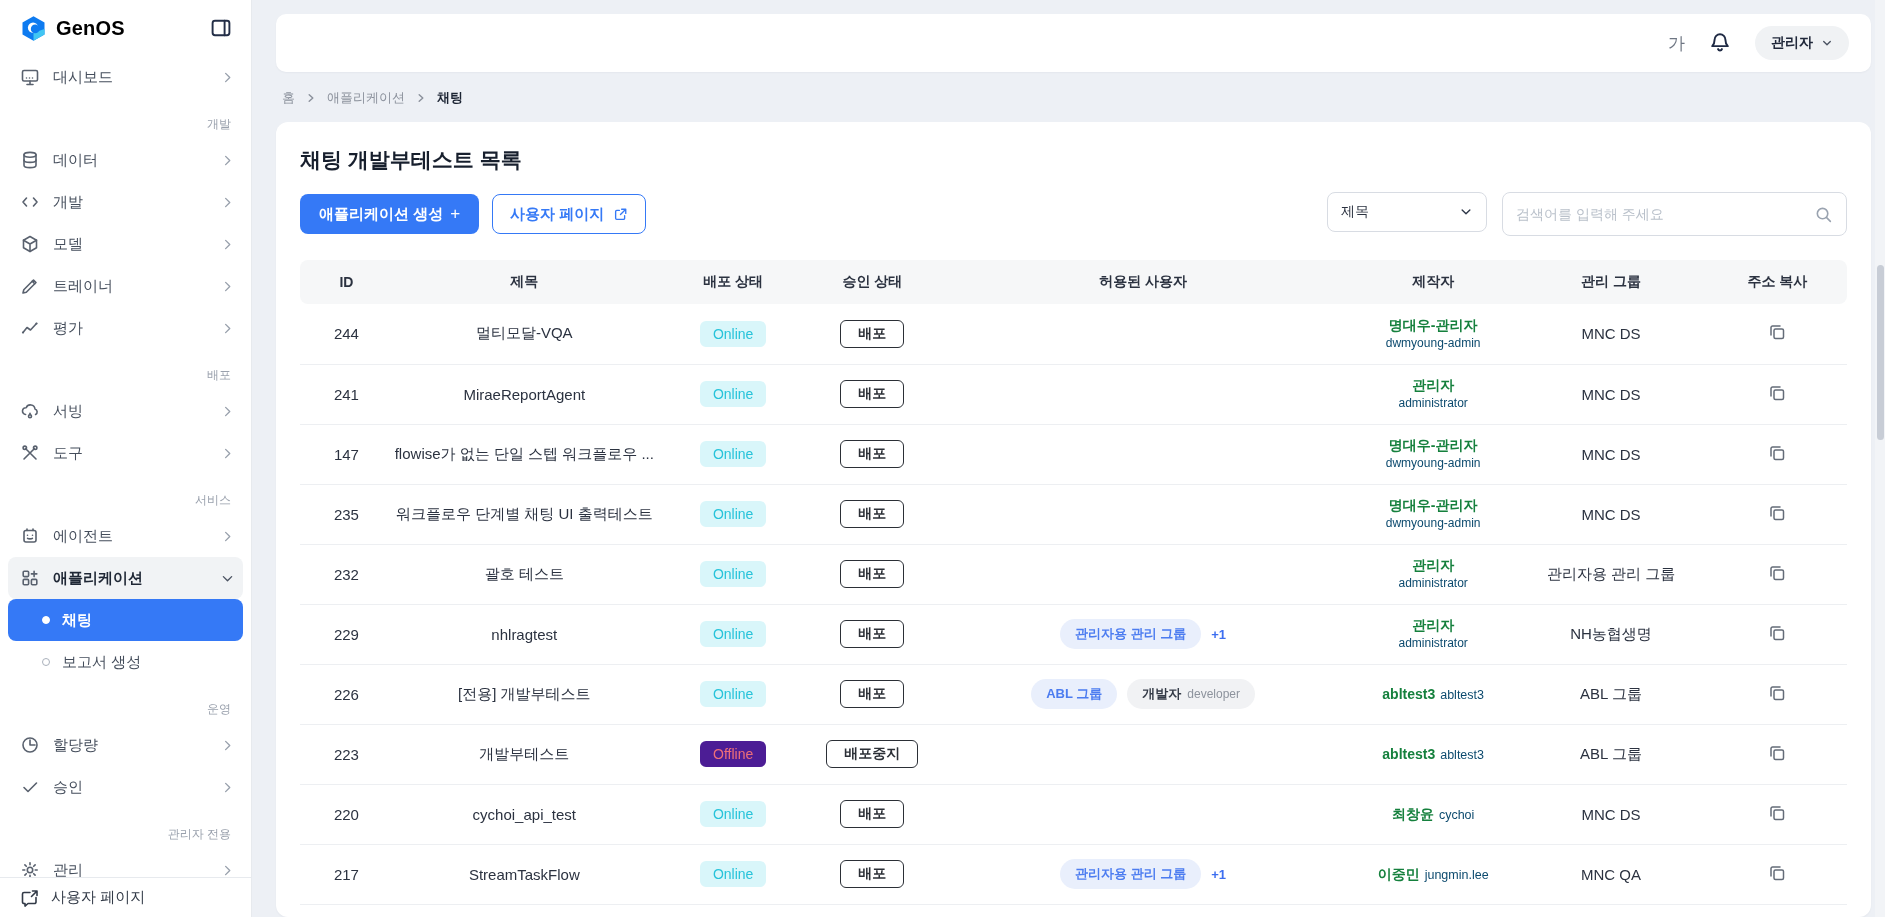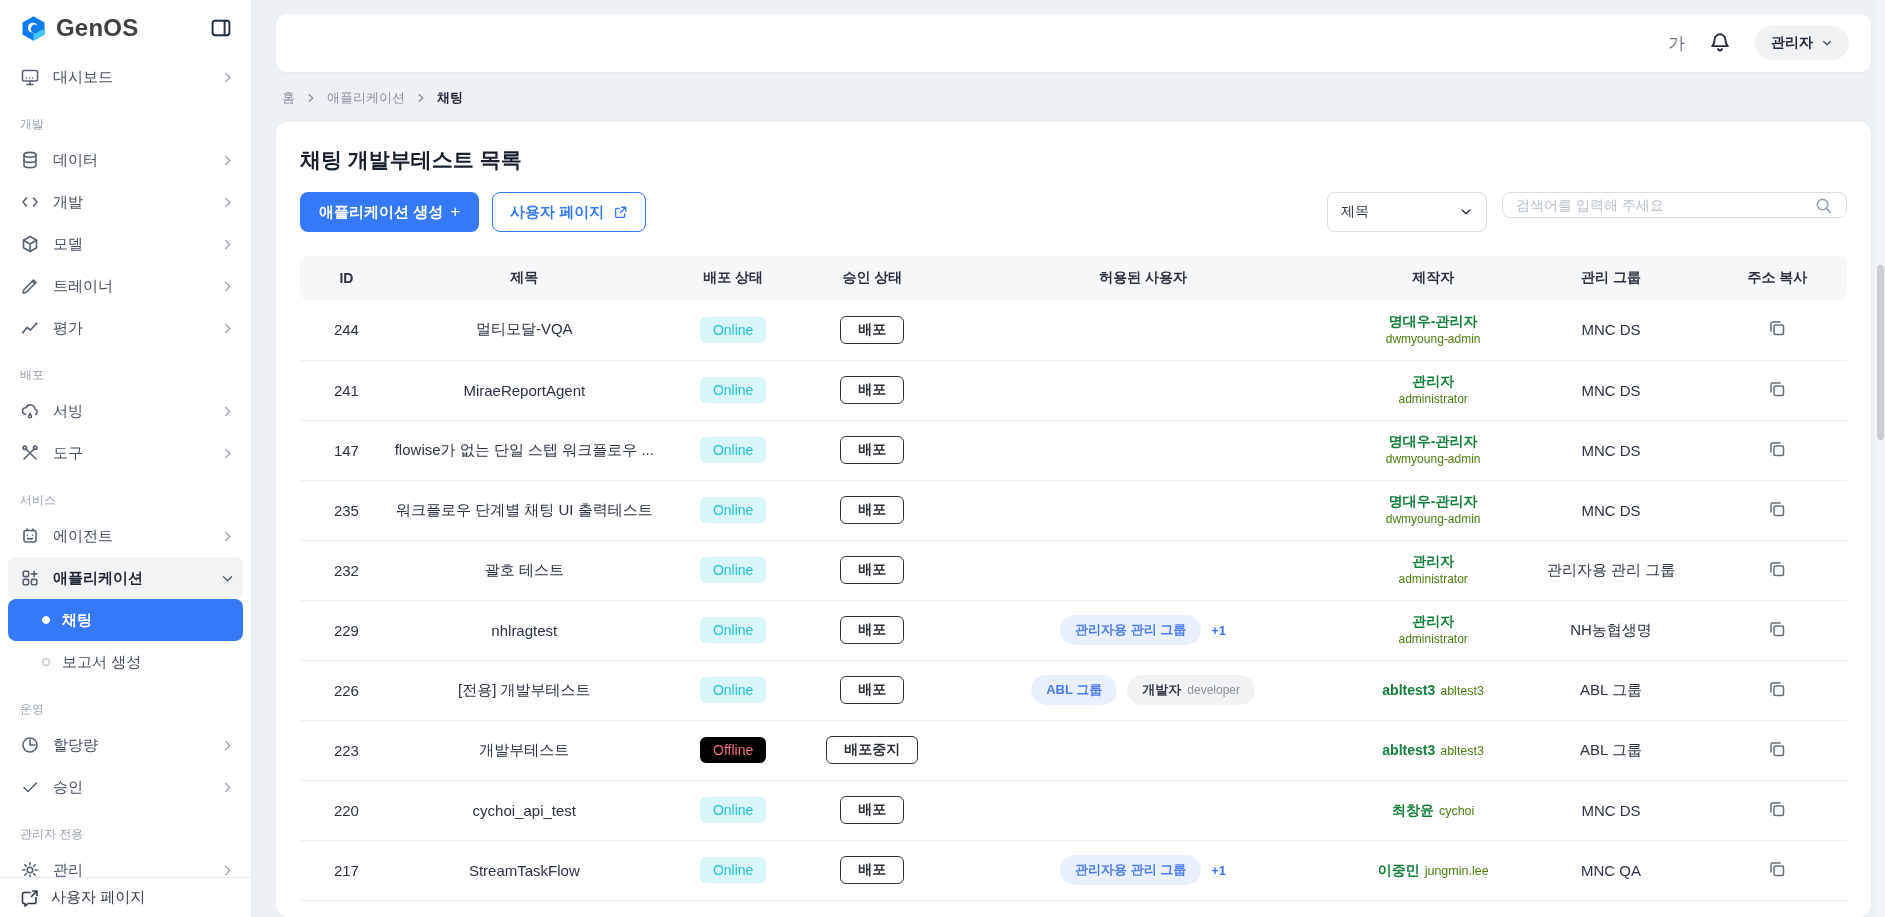--- a/index.html
+++ b/index.html
@@ -6,23 +6,23 @@
   html,body { width:1885px; height:917px; overflow:hidden; }
   body {
     font-family: "Liberation Sans", "DejaVu Sans", sans-serif;
     background:#edf0f5; color:#2b3240; display:flex;
   }
   
   .sidebar{ width:252px; min-width:252px; height:917px; background:#fff;
     border-right:1px solid #e7eaee; display:flex; flex-direction:column; }
   .logo-row{ height:56px; display:flex; align-items:center; padding:0 18px 0 20px; }
   .logo{ display:flex; align-items:center; gap:9px; }
-  .logo-text{ font-size:24px; font-weight:800; color:#404040; letter-spacing:.2px; }
+  .logo-text{ font-size:20px; font-weight:800; color:#000000; letter-spacing:.2px; }
   .collapse-btn{ margin-left:auto; width:24px; height:24px; display:flex; align-items:center; justify-content:center; cursor:pointer; }
-  .nav{ flex:1; overflow:hidden; }
+  .nav{ flex:1; overflow:hidden;text-align:right; }
   .nav-section{ margin:18px 20px 6px; font-size:12px; color:#9aa1ad; }
   .nav-item{ height:42px; display:flex; align-items:center; gap:13px; padding:0 16px 0 20px; cursor:pointer; }
   .nav-item .nav-label{ font-size:15px; color:#454e5c; font-weight:500; }
   .nav-item.expanded{ background:#f1f3f5; border-radius:8px; margin:0 8px; padding:0 8px 0 12px; }
   .nav-item.expanded .nav-label{ color:#1f2735; font-weight:700; }
   .chev{ margin-left:auto; display:flex; }
   .icn{ display:inline-flex; width:20px; height:20px; }
   .icn svg{ width:100%; height:100%; }
   .nav-sub{ height:42px; display:flex; align-items:center; gap:12px; padding:0 16px 0 34px; cursor:pointer; margin:0 8px; border-radius:8px; }
   .nav-sub .nav-label{ font-size:15px; color:#454e5c; font-weight:400; }
@@ -51,44 +51,44 @@
   .toolbar{ margin-top:18px; display:flex; align-items:center; }
   .toolbar-left{ display:flex; gap:13px; }
   .btn{ height:40px; border-radius:8px; font-size:15px; display:inline-flex; align-items:center; cursor:pointer; border:none; font-family:inherit; }
   .btn-primary{ background:#3579f6; color:#fff; font-weight:700; padding:0 19px; gap:7px; }
   .btn-primary .plus{ font-size:17px; font-weight:400; }
   .btn-secondary{ background:#fff; border:1px solid #3579f6; color:#3579f6; font-weight:600; padding:0 17px; gap:9px; }
   .toolbar-right{ margin-left:auto; display:flex; gap:15px; }
   .select{ width:160px; height:40px; border:1px solid #d8dce3; border-radius:8px; background:#fff;
     display:flex; align-items:center; justify-content:space-between; padding:0 13px; cursor:pointer; }
   .select span{ font-size:14px; color:#2b3240; }
-  .search-box{ width:345px; height:26px; border:1px solid #d8dce3; border-radius:8px; background:#fff;
+  .search-box{ width:345px; height:44px; border:1px solid #d8dce3; border-radius:8px; background:#fff;
     display:flex; align-items:center; padding:0 13px; gap:8px; }
   .search-box input{ flex:1; border:none; outline:none; font-size:14px; color:#2b3240; font-family:inherit; }
   .search-box input::placeholder{ color:#b9c0ca; }
   
   table{ width:100%; border-collapse:collapse; margin-top:24px; }
   thead th{ background:#f6f7f8; height:44px; font-size:14px; font-weight:700; color:#2b3240; text-align:center; }
   thead th:first-child{ border-radius:8px 0 0 8px; }
   thead th:last-child{ border-radius:0 8px 8px 0; }
   tbody td{ height:60px; text-align:center; vertical-align:middle; font-size:15px; color:#2b3240; }
   tbody tr{ border-bottom:1px solid #edeff2; }
   .badge{ display:inline-block; padding:5px 13px; border-radius:6px; font-size:14px; font-weight:500; }
   .badge.online{ background:#d9f6fa; color:#27c3da; }
-  .badge.offline{ background:#000000; color:#ee6f79; }
+  .badge.offline{ background:#4c1d95; color:#ee6f79; }
   .approve-btn{ display:inline-block; background:#fff; border:1.4px solid #2b2f36; border-radius:6px;
     padding:4px 17px; font-size:14px; font-weight:700; color:#2b2f36; cursor:pointer; font-family:inherit; }
   .tags{ display:flex; align-items:center; justify-content:center; gap:10px; }
   .tag{ border-radius:999px; padding:6px 15px; font-size:13px; font-weight:600; white-space:nowrap; }
   .tag.blue{ background:#e9effc; color:#4c7cf0; }
   .tag.gray{ background:#f1f2f4; color:#343b47; }
   .tag .sub{ color:#8d939d; font-weight:400; font-size:12px; margin-left:6px; }
   .tag-extra{ color:#3d6ef0; font-size:13px; font-weight:700; }
   .creator-name{ font-size:14px; font-weight:700; color:#15803d; line-height:1.35; }
-  .creator-id{ font-size:12px; color:#4d7c0f; line-height:1.35; }
+  .creator-id{ font-size:12px; color:#0c4a6e; line-height:1.35; }
   .creator-inline .creator-id{ font-size:12.5px; margin-left:5px; }
   .copy-btn{ display:inline-flex; width:20px; height:20px; cursor:pointer; background:none; border:none; padding:0; }
   
   .scroll-track{ position:fixed; right:0; top:0; width:10px; height:917px; background:#f2f4f7; }
   .scroll-thumb{ position:absolute; right:1.5px; top:265px; width:7px; height:175px; background:#c8cdd6; border-radius:4px; cursor:pointer; }
 </style>
 </head>
 <body>
 
 <aside class="sidebar">

